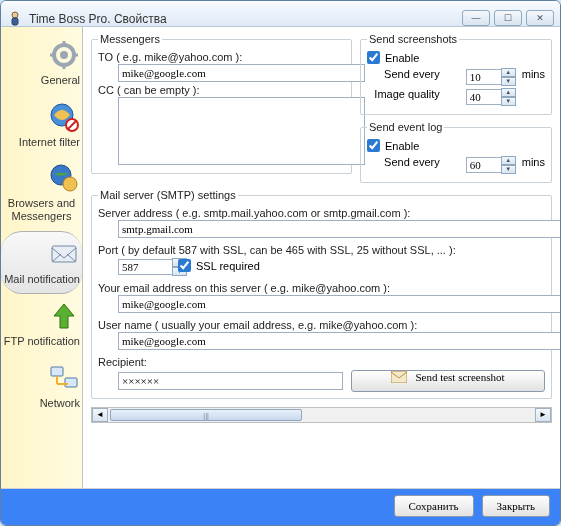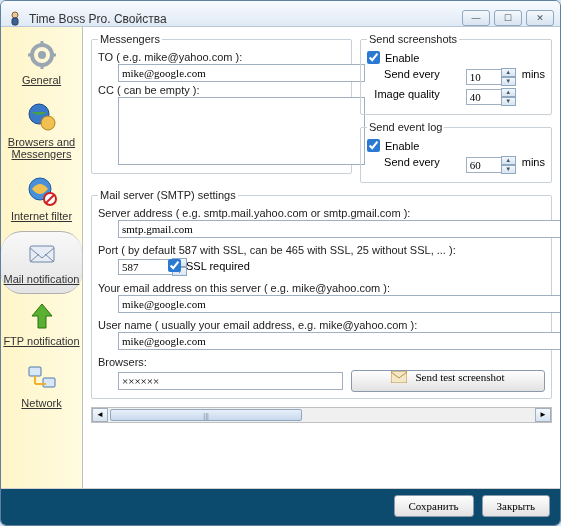--- a/index.html
+++ b/index.html
@@ -5,44 +5,44 @@
 * { box-sizing: border-box; margin: 0; padding: 0; }
 body { font-family: Tahoma, Arial, sans-serif; font-size: 11px; background: #d4e4f0; width: 561px; height: 526px; overflow: hidden; }
 .window { width: 561px; height: 526px; background: #f0f0f0; border: 1px solid #6080a0; border-radius: 6px; overflow: hidden; display: flex; flex-direction: column; }
 .titlebar { height: 26px; background: linear-gradient(#f8fbff, #dfe9f5); display: flex; align-items: flex-end; padding: 0 6px; border-bottom: 1px solid #b8c8d8; }
 .titlebar-icon { width: 16px; height: 16px; margin-right: 6px; }
 .titlebar-text { flex: 1; color: #333; font-size: 12px; }
 .titlebar-btns { display: flex; gap: 4px; }
 .tbtn { width: 28px; height: 16px; background: linear-gradient(#f4f8fc, #d8e4f0); border: 1px solid #90a8c0; border-radius: 3px; display: flex; align-items: center; justify-content: center; font-size: 9px; color: #456; cursor: pointer; }
 .body { flex: 1; display: flex; background: #fff; }
 .sidebar { width: 82px; background: linear-gradient(90deg, #fff5c8, #fffbe0); border-right: 1px solid #c0c0c0; display: flex; flex-direction: column; padding-top: 6px; }
-.side-item { display: flex; flex-direction: column; align-items: center; padding: 6px 2px 8px; cursor: pointer; text-align: center; line-height: 1.15; color: #333; text-decoration: underline; }
+.side-item { display: flex; flex-direction: column; align-items: flex-end; padding: 6px 2px 8px; cursor: pointer; text-align: center; line-height: 1.15; color: #333; }
 .side-item.selected { background: linear-gradient(#f8f8f8, #e4e4e4); border-top: 1px solid #b0b0b0; border-bottom: 1px solid #b0b0b0; border-radius: 21px; }
 .side-icon { width: 32px; height: 32px; margin-bottom: 3px; display: flex; align-items: center; justify-content: center; }
 .main { flex: 1; padding: 6px 8px 4px 8px; overflow: hidden; display: flex; flex-direction: column; position: relative; }
 .row2 { display: flex; gap: 8px; }
 .col-left { flex: 1; min-width: 0; }
 .col-right { width: 192px; }
 fieldset { border: 1px solid #c8d0d8; border-radius: 2px; padding: 4px 6px 6px; margin-bottom: 6px; }
 legend { font-size: 11px; color: #222; padding: 0 2px; }
 .lbl { font-size: 11px; color: #222; margin: 2px 0 1px; display: block; }
 input[type=text], input[type=password], textarea { width: 100%; border: 1px solid #a0b0c0; background: #fff; font: 11px Tahoma; padding: 2px 3px; margin-left: 20px; }
 textarea { height: 68px; resize: none; }
 .chkline { display: flex; align-items: center; gap: 5px; margin: 2px 0 4px; }
 input[type=checkbox] { width: 13px; height: 13px; accent-color: #2a7ad2; }
 .numline { display: flex; align-items: flex-start; justify-content: flex-end; gap: 6px; margin: 2px 0; font-size: 11px; }
 .spin { display: flex; align-items: center; }
 .spin input { width: 36px; text-align: left; padding: 1px 3px; }
 .spinbtns { display: flex; flex-direction: column; margin-left: -1px; }
 .spinbtns div { width: 15px; height: 9px; border: 1px solid #90a8c0; background: linear-gradient(#f0f6fc, #d8e4f0); font-size: 6px; line-height: 7px; text-align: center; cursor: pointer; color: #456; }
-.portrow { display: flex; align-items: center; }
+.portrow { display: flex; align-items: center; gap: 10px; }
 .portrow .portin { width: 70px; }
 .btn { height: 22px; background: linear-gradient(#fefefe, #e2e2e2); border: 1px solid #8a9aac; border-radius: 3px; font: 11px Tahoma; padding: 0 14px; cursor: pointer; }
 .testbtn { width: 194px; display: flex; align-items: flex-start; justify-content: center; gap: 8px; }
-.footer { display: flex; justify-content: flex-end; gap: 8px; padding: 6px 10px 8px; background: #0c4a6e; border-top: 1px solid #d0d0d0; }
+.footer { display: flex; justify-content: flex-end; gap: 8px; padding: 6px 10px 8px; background: #3b82f6; border-top: 1px solid #d0d0d0; }
 .hscroll { height: 16px; background: #f0f0f0; border: 1px solid #c0c0c0; display: flex; align-items: center; margin-top: 2px; }
 .hscroll .arrow { width: 16px; height: 14px; background: linear-gradient(#f4f8fc,#d8e4f0); border: 1px solid #a0b0c0; text-align: center; font-size: 8px; line-height: 12px; cursor: pointer; }
 .hscroll .track { flex: 1; height: 14px; position: relative; }
 .hscroll .thumb { position: absolute; left: 2px; width: 45%; height: 12px; top: 1px; background: linear-gradient(#e8f0fa,#c8d8ec); border: 1px solid #90a8c0; border-radius: 2px; display:flex;align-items:center;justify-content:center;font-size:7px;color:#789;}
 .bottomrow { display: flex; justify-content: flex-end; align-items: center; gap: 6px; margin-top: 2px; }
 </style>
 </head>
 <body>
 
 <div class="window">
@@ -74,37 +74,37 @@
                 <line x1="2" y1="16" x2="8" y2="16"></line>
                 <line x1="24" y1="16" x2="30" y2="16"></line>
               </g>
             </svg>
           </span>
         <span>General</span>
       </div>
       <div class="side-item">
         <span class="side-icon">
             <svg viewBox="0 0 32 32">
-              <circle cx="13" cy="13" r="10" fill="#3a78c8" stroke="#1a4a8a"></circle>
-              <path d="M5 11q8 6 16 0" fill="#4aa048"></path>
-              <circle cx="22" cy="22" r="7" fill="#f0c050" stroke="#b08020"></circle>
-            </svg>
-          </span>
-        <span>Browsers and Messengers</span>
-      </div>
-      <div class="side-item">
-        <span class="side-icon">
-            <svg viewBox="0 0 32 32">
               <circle cx="14" cy="14" r="11" fill="#4a90d8" stroke="#1a5aa0"></circle>
               <path d="M6 14q8-10 16 0q-8 10-16 0" fill="#f0c050"></path>
               <circle cx="24" cy="24" r="6" fill="#fff" stroke="#d02020" stroke-width="2"></circle>
               <line x1="20" y1="28" x2="28" y2="20" stroke="#d02020" stroke-width="2"></line>
             </svg>
           </span>
         <span>Internet filter</span>
+      </div>
+      <div class="side-item">
+        <span class="side-icon">
+            <svg viewBox="0 0 32 32">
+              <circle cx="13" cy="13" r="10" fill="#3a78c8" stroke="#1a4a8a"></circle>
+              <path d="M5 11q8 6 16 0" fill="#4aa048"></path>
+              <circle cx="22" cy="22" r="7" fill="#f0c050" stroke="#b08020"></circle>
+            </svg>
+          </span>
+        <span>Browsers and Messengers</span>
       </div>
       <div class="side-item selected">
         <span class="side-icon">
             <svg viewBox="0 0 32 32">
               <rect x="4" y="8" width="24" height="16" rx="2" fill="#e8ecf4" stroke="#7088a8"></rect>
               <path d="M4 10 L16 20 L28 10" fill="none" stroke="#7088a8"></path>
               <path d="M4 24 L13 16 M28 24 L19 16" stroke="#7088a8"></path>
             </svg>
           </span>
         <span>Mail notification</span>
@@ -207,21 +207,21 @@
             </span>
           <div class="chkline">
             <input type="checkbox" checked="" style="">
             <span>SSL required</span>
           </div>
         </div>
         <span class="lbl" style="margin-top:6px">Your email address on this server ( e.g. mike@yahoo.com ):</span>
         <input type="text" value="mike@google.com" style="">
         <span class="lbl" style="margin-top:6px">User name  ( usually your email address, e.g. mike@yahoo.com ):</span>
         <input type="text" value="mike@google.com" style="">
-        <span class="lbl" style="margin-top:6px">Browsers:</span>
+        <span class="lbl" style="margin-top:6px">Recipient:</span>
         <div class="bottomrow" style="justify-content:space-between;gap:8px">
           <input type="text" style="flex: 1 1 0%;" value="××××××">
           <button class="btn testbtn">
             <span><svg width="16" height="12" viewBox="0 0 16 12">
                   <rect x="0" y="0" width="16" height="12" rx="1" fill="#f4e8c8" stroke="#b89040"></rect>
                   <path d="M0 1 L8 7 L16 1" fill="none" stroke="#b89040"></path>
                 </svg></span>
             <span>Send test screenshot</span>
           </button>
         </div>

